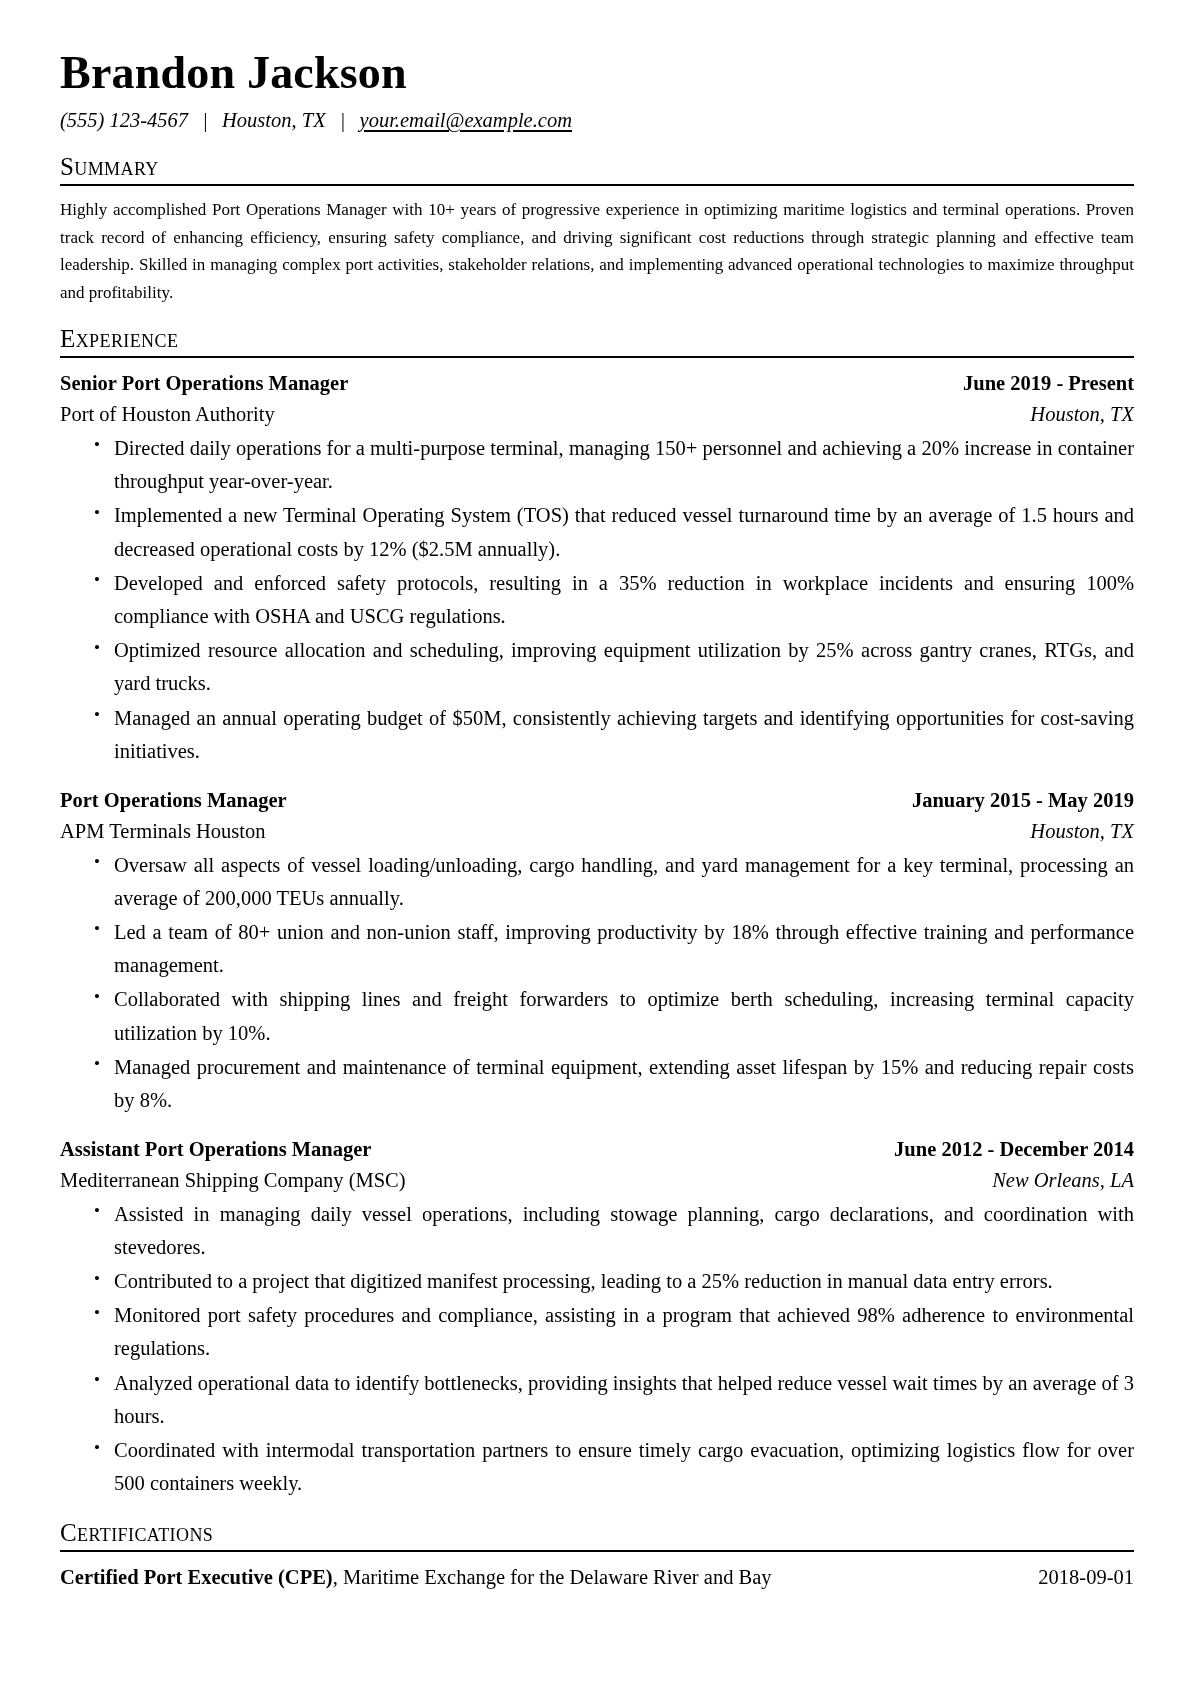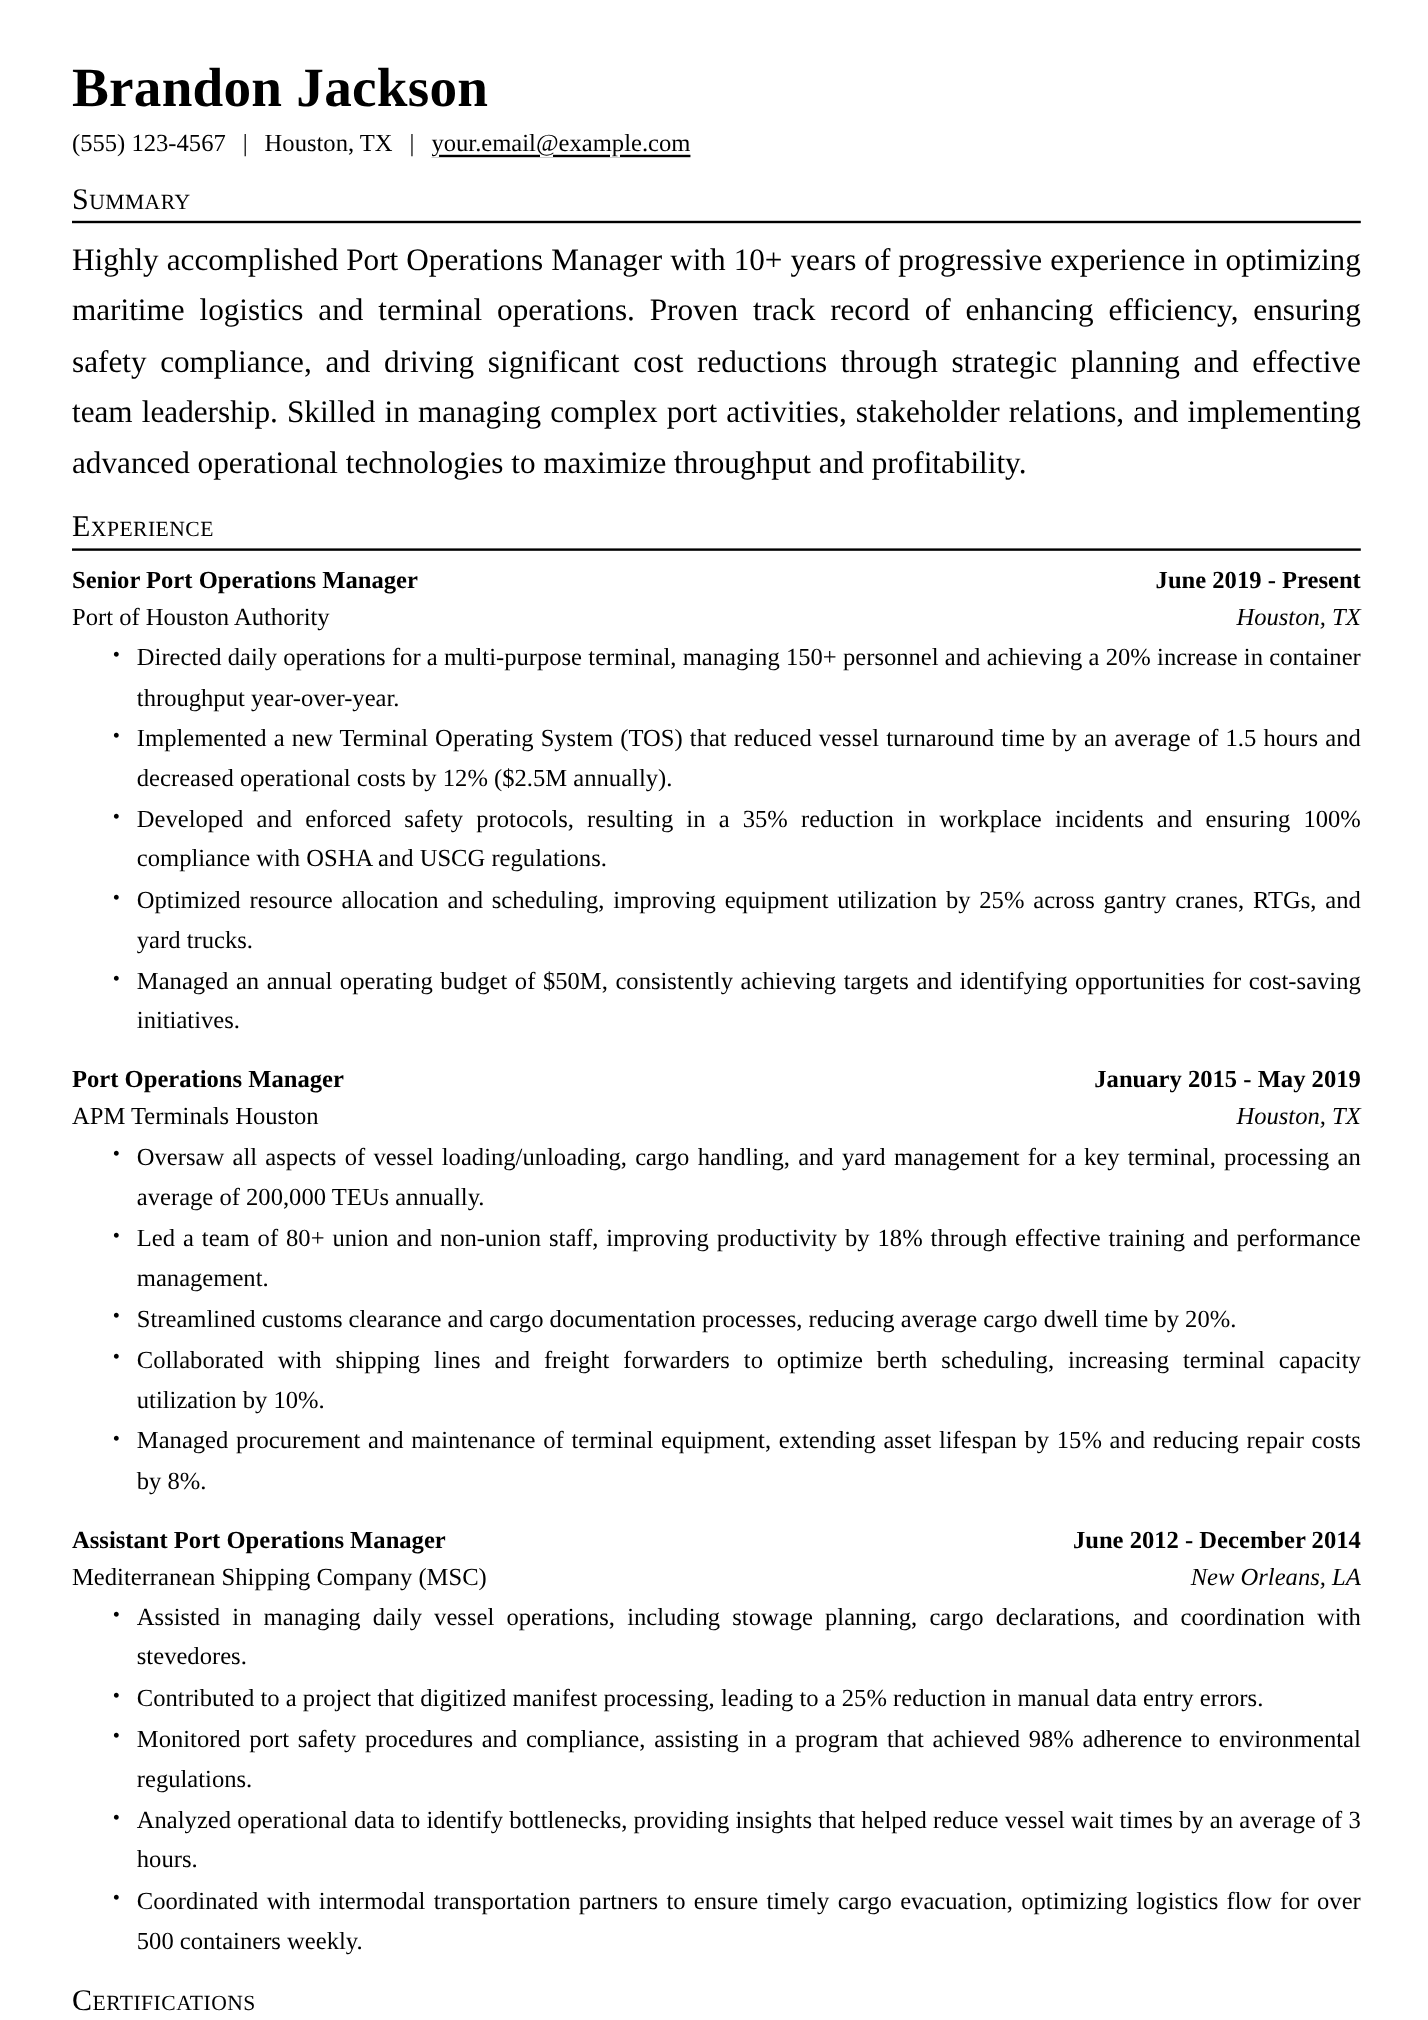--- a/index.html
+++ b/index.html
@@ -27,20 +27,21 @@
     font-weight: bold;
     letter-spacing: 0.2px;
     line-height: 1.08;
     margin: 10px 0 0 0;
   }
   .contact {
     font-size: 20.5px;
     line-height: 1.35;
     margin-top: 9px;
     white-space: nowrap;
+    font-style: italic;
   }
   .contact .sep {
     padding: 0 9px;
     color: #000;
   }
   .contact .email {
     text-decoration: underline;
     text-underline-offset: 2.5px;
   }
 
@@ -56,21 +57,21 @@
     line-height: 1.12;
     padding-bottom: 3px;
   }
   .rule {
     border-top: 2.1px solid #000;
     margin-bottom: 10px;
   }
 
   
   .summary {
-    font-size: 26px;
+    font-size: 17px;
     line-height: 1.62;
     text-align: justify;
     text-justify: inter-word;
     hyphens: auto;
     margin: 0;
   }
 
   
   .entry { margin-bottom: 4px; }
   .entry + .entry { margin-top: 17px; }
@@ -183,21 +184,20 @@
         <span class="entry-role">Port Operations Manager</span>
         <span class="entry-dates">January 2015 - May 2019</span>
       </div>
       <div class="entry-line">
         <span class="entry-org">APM Terminals Houston</span>
         <span class="entry-loc">Houston, TX</span>
       </div>
       <ul class="bullets">
         <li>Oversaw all aspects of vessel loading/unloading, cargo handling, and yard management for a key terminal, processing an average of 200,000 TEUs annually.</li>
         <li>Led a team of 80+ union and non-union staff, improving productivity by 18% through effective training and performance management.</li>
-        <li>Streamlined customs clearance and cargo documentation processes, reducing average cargo dwell time by 20%.</li>
         <li>Collaborated with shipping lines and freight forwarders to optimize berth scheduling, increasing terminal capacity utilization by 10%.</li>
         <li>Managed procurement and maintenance of terminal equipment, extending asset lifespan by 15% and reducing repair costs by 8%.</li>
       </ul>
     </div>
 
     <div class="entry">
       <div class="entry-line">
         <span class="entry-role">Assistant Port Operations Manager</span>
         <span class="entry-dates">June 2012 - December 2014</span>
       </div>

